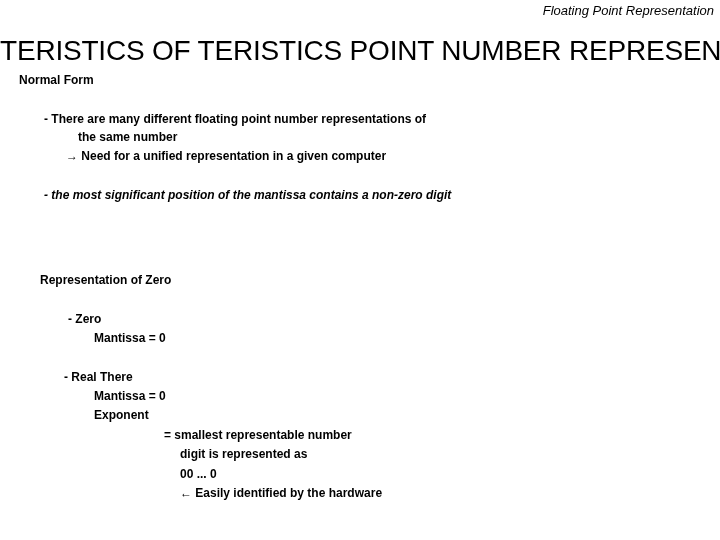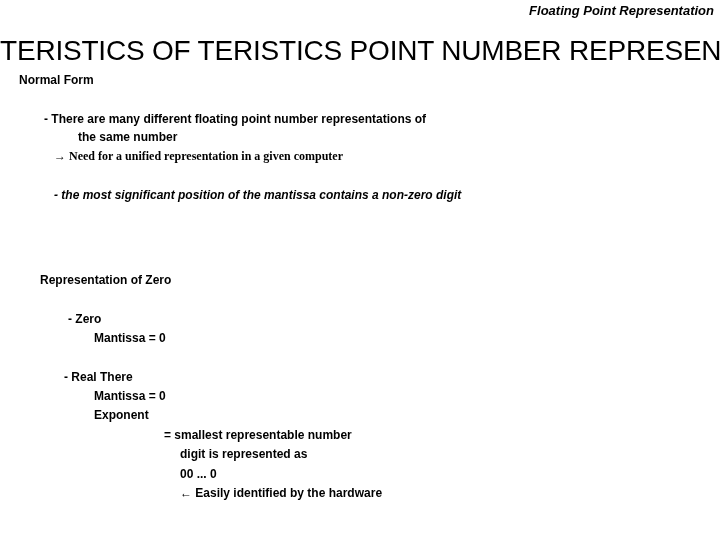--- a/index.html
+++ b/index.html
@@ -13,21 +13,21 @@
       position: relative;
       overflow: hidden;
       font-family: "Liberation Sans", sans-serif;
       color: #000000;
     }
     .abs { position: absolute; white-space: nowrap; }
     .header-title {
       right: 6px;
       top: 3px;
       font-size: 13px;
-      font-weight: bold;
+      font-weight: normal;
       font-style: italic;
     }
     .slide-title {
       left: 0px;
       top: 35px;
       font-size: 28px;
       font-weight: normal;
       letter-spacing: -0.2px;
       line-height: 32px;
     }
@@ -39,23 +39,23 @@
 
 <div>
   <div class="abs header-title">Floating Point Representation</div>
 
   <div class="abs slide-title">TERISTICS OF TERISTICS POINT NUMBER REPRESEN</div>
 
   <div class="abs b" style="left:19px; top:71px;">Normal Form</div>
 
   <div class="abs b" style="left:44px; top:110px;">- There are many different floating point number representations of</div>
   <div class="abs b" style="left:78px; top:128px;">the same number</div>
-  <div class="abs b" style="left:54px; top:147px;font-family:Liberation Serif, serif;">→ Need for a unified representation in a given computer</div>
+  <div class="abs b" style="left:66px; top:147px;">→ Need for a unified representation in a given computer</div>
 
-  <div class="abs b i" style="left:44px; top:186px;margin-left:10px;">- the most significant position of the mantissa contains a non-zero digit</div>
+  <div class="abs b i" style="left:44px; top:186px;">- the most significant position of the mantissa contains a non-zero digit</div>
 
   <div class="abs b" style="left:40px; top:271px;">Representation of Zero</div>
 
   <div class="abs b" style="left:68px; top:310px;">- Zero</div>
   <div class="abs b" style="left:94px; top:329px;">Mantissa = 0</div>
 
   <div class="abs b" style="left:64px; top:368px;">- Real There</div>
   <div class="abs b" style="left:94px; top:387px;">Mantissa = 0</div>
   <div class="abs b" style="left:94px; top:406px;">Exponent</div>
   <div class="abs b" style="left:164px; top:426px;">= smallest representable number</div>

